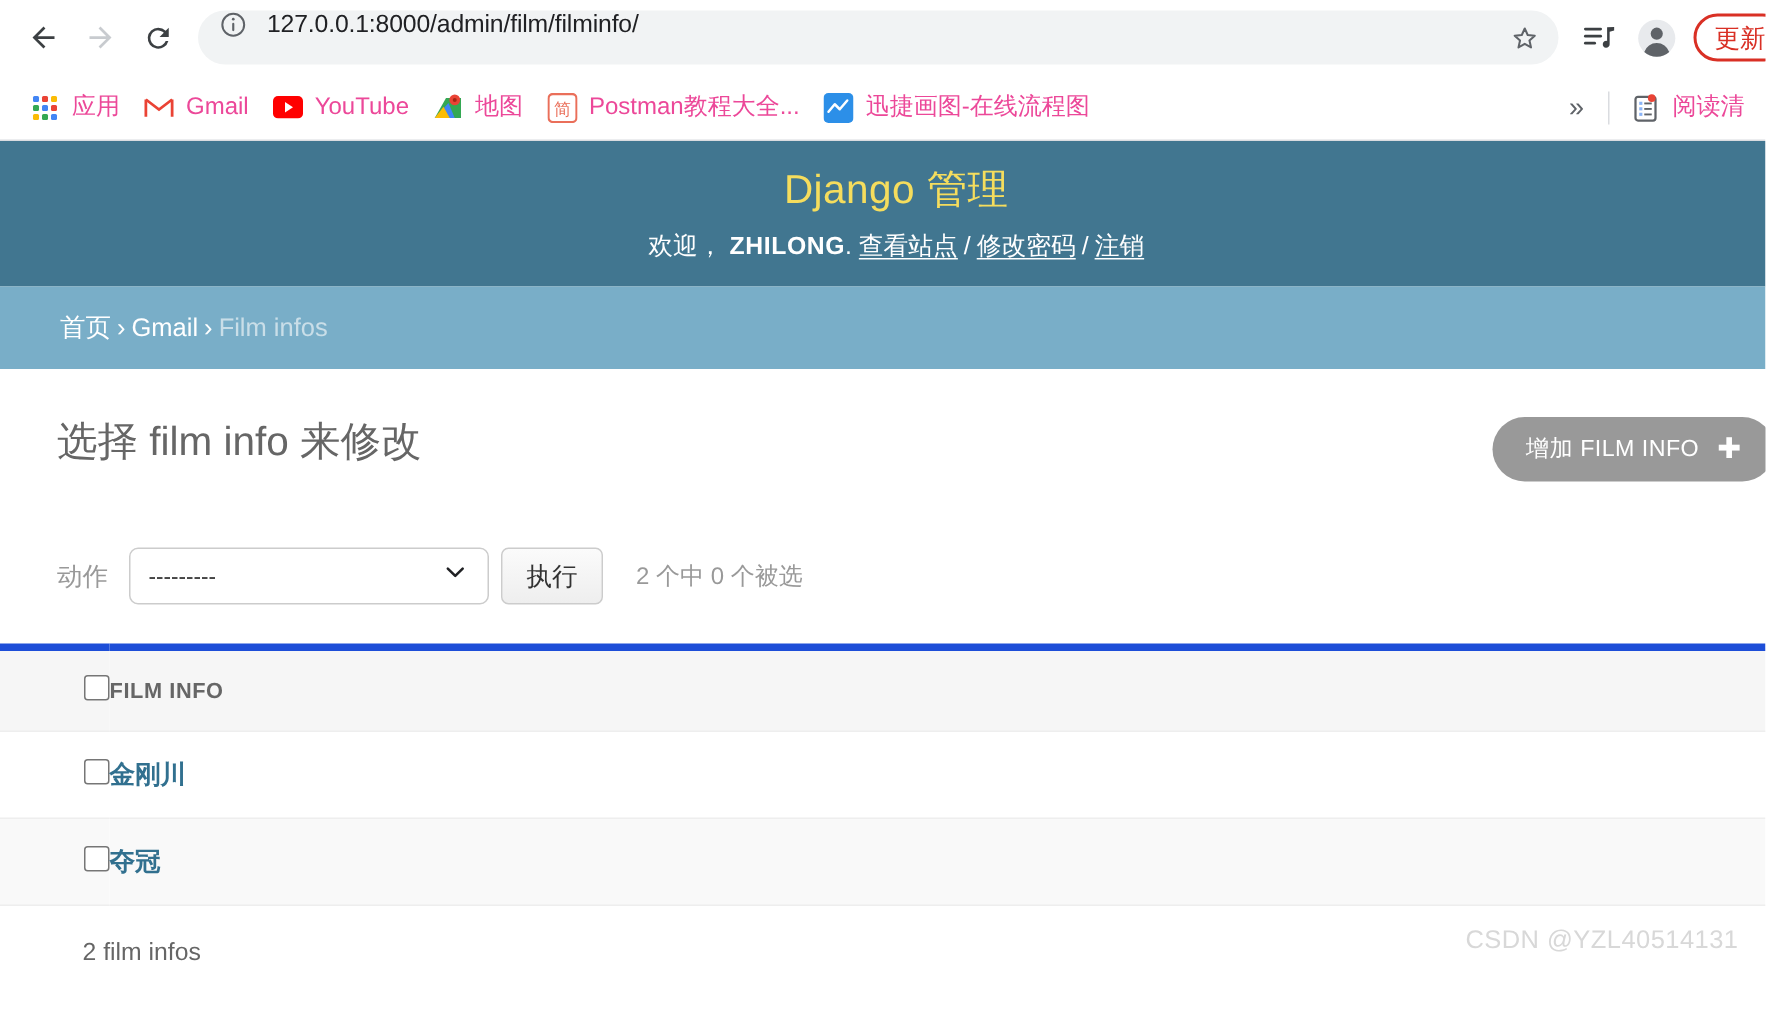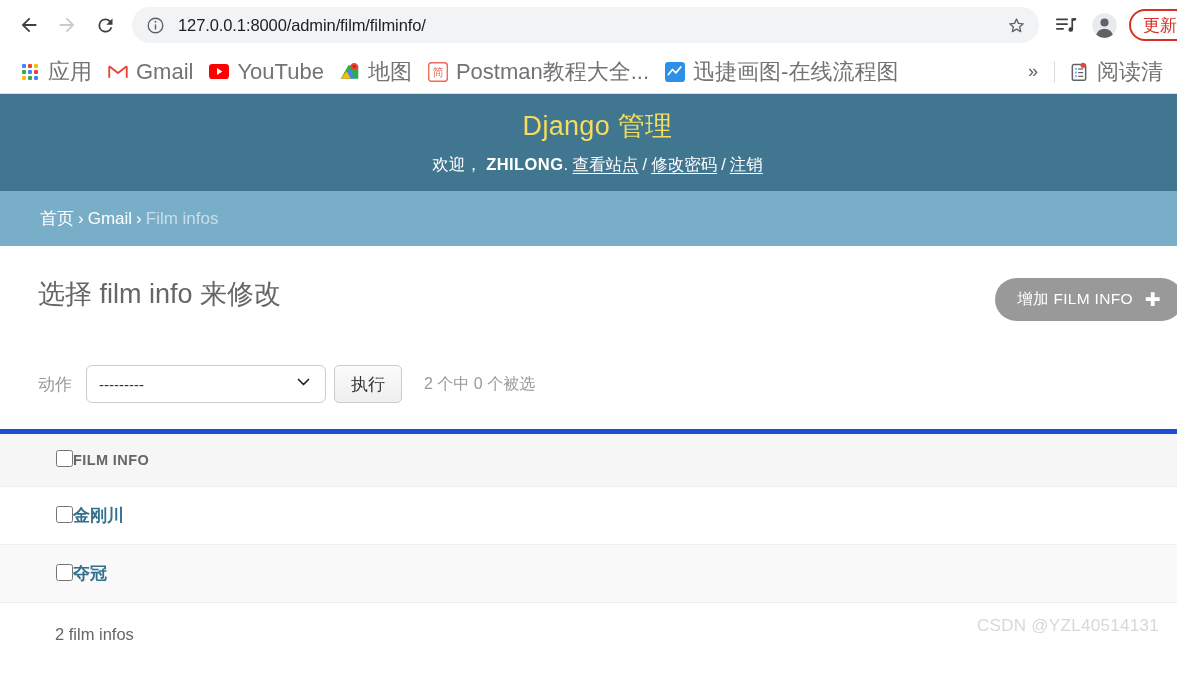--- a/index.html
+++ b/index.html
@@ -32,21 +32,20 @@
   .nav-btn svg { display: block; }
 
   .omnibox {
     flex: 1 1 auto;
     height: 36px;
     margin-left: 8px;
     margin-right: 6px;
     background: #f1f3f4;
     border-radius: 18px;
     display: flex;
-    align-items: center;
     padding: 0 14px 0 14px;
     min-width: 0;
     position: relative;
   }
   .info-icon { flex: 0 0 auto; margin-right: 13px; display: flex; }
   .url-text {
     font-size: 16.5px;
     color: #202124;
     white-space: nowrap;
     overflow: hidden;
@@ -95,21 +94,21 @@
   .bm {
     display: flex; align-items: center;
     height: 30px;
     padding: 0 8px;
     border-radius: 4px;
     cursor: pointer;
     flex: 0 0 auto;
     white-space: nowrap;
   }
   .bm-ico { width: 20px; height: 20px; margin-right: 8px; flex: 0 0 auto; display: flex; align-items: center; justify-content: center; }
-  .bm-label { font-size: 22px; color: #737373; }
+  .bm-label { font-size: 16px; color: #ec4899; }
   .bm-spacer { flex: 1 1 auto; }
   .chev-more { font-size: 18px; color: #5f6368; padding: 0 10px; cursor: pointer; flex: 0 0 auto; }
   .bm-sep { width: 1px; height: 22px; background: #dadce0; margin: 0 6px; flex: 0 0 auto; }
 
   
   .apps-grid { display: grid; grid-template-columns: repeat(3, 4px); grid-template-rows: repeat(3, 4px); gap: 2px; }
   .apps-grid i { display: block; width: 4px; height: 4px; border-radius: 1px; }
 
   
   .dj-header {

